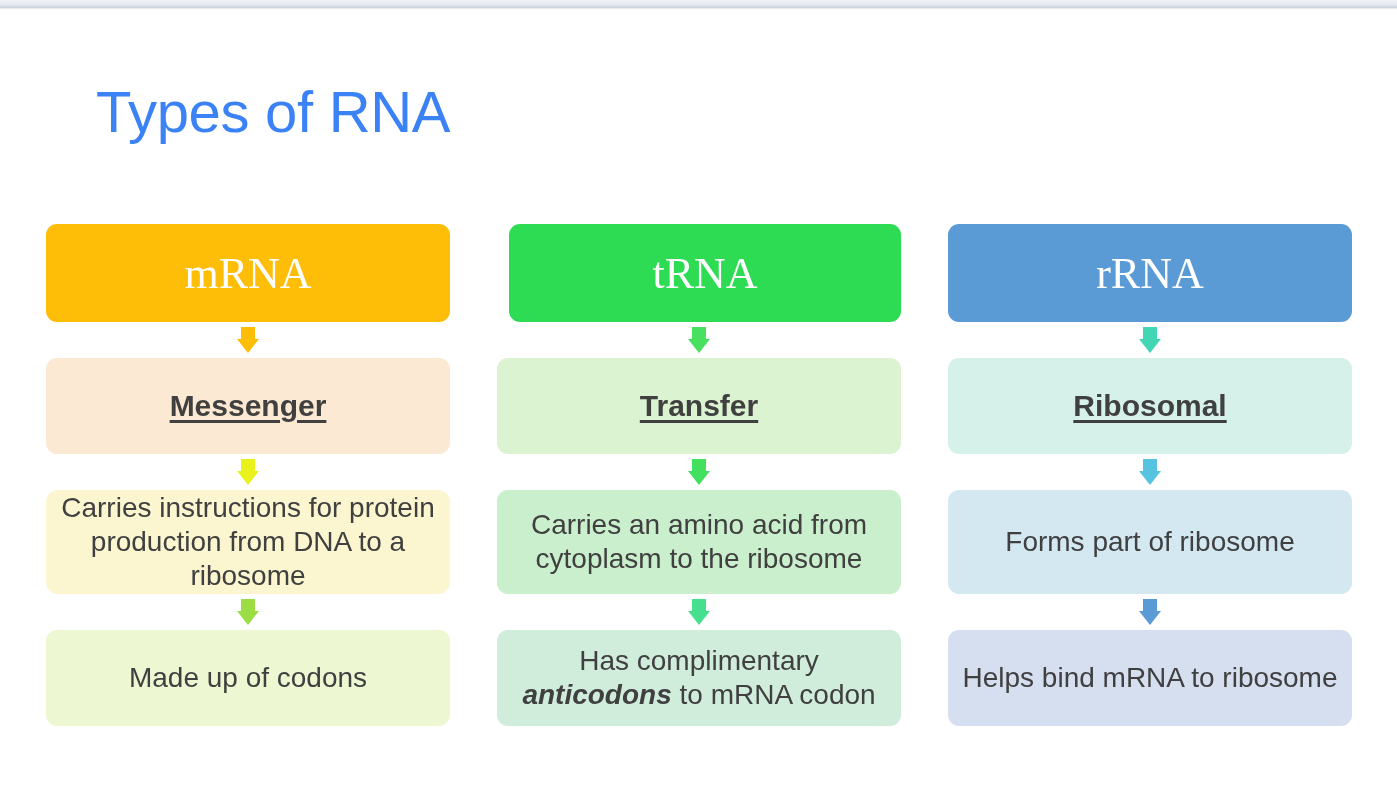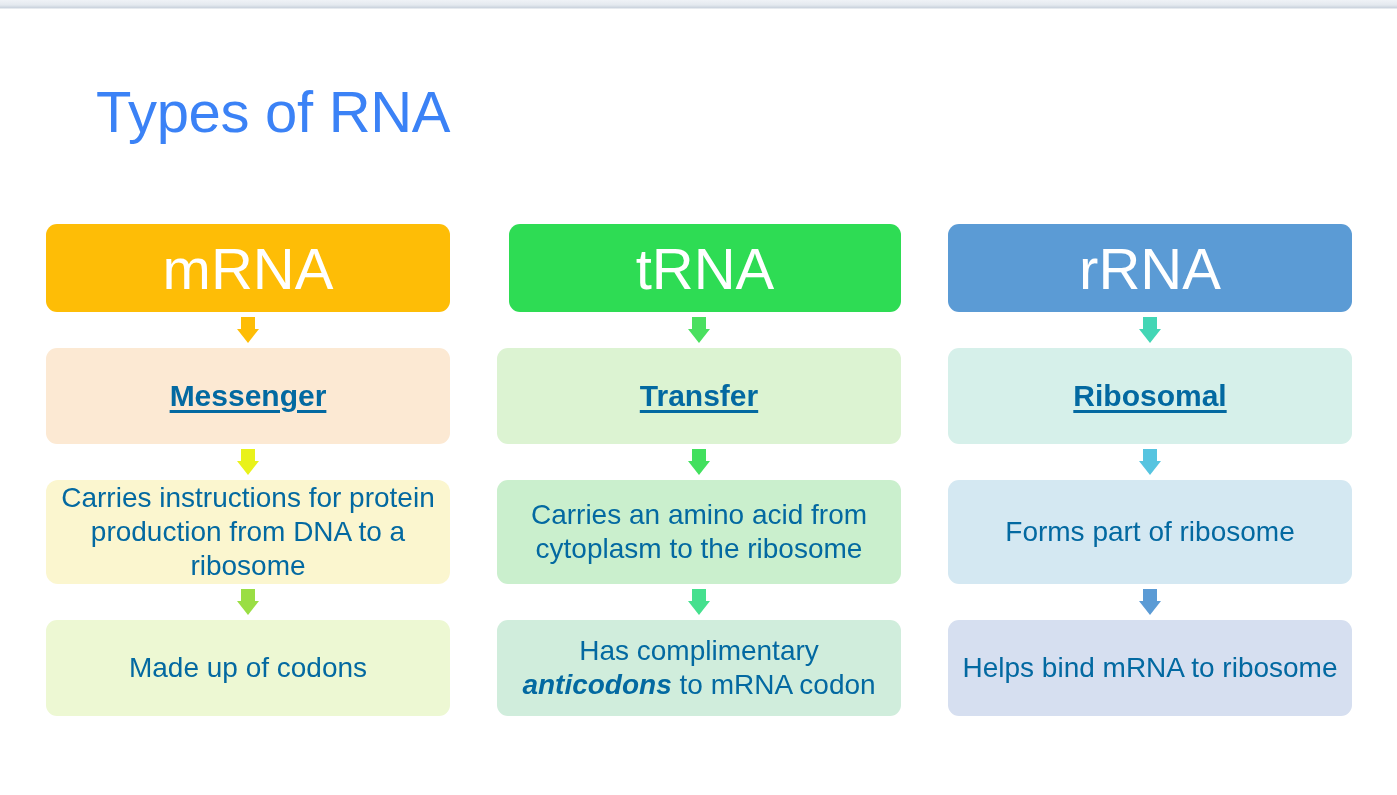--- a/index.html
+++ b/index.html
@@ -56,28 +56,29 @@
     align-items: stretch;
   }
 
   .box {
     border-radius: 11px;
     box-sizing: border-box;
     display: flex;
     align-items: center;
     justify-content: center;
     text-align: center;
-    color: #0369a1;
+    color: #404040;
   }
 
   .header-box {
-    height: 88px;
-    font-size: 58px;
+    height: 98px;
+    font-size: 44px;
     color: #ffffff;
     font-weight: 400;
+    font-family: Liberation Serif, serif;
   }
 
   .name-box {
     height: 96px;
     font-size: 30px;
     font-weight: bold;
   }
   .name-box .underlined {
     text-decoration: underline;
     text-underline-offset: 4px;

